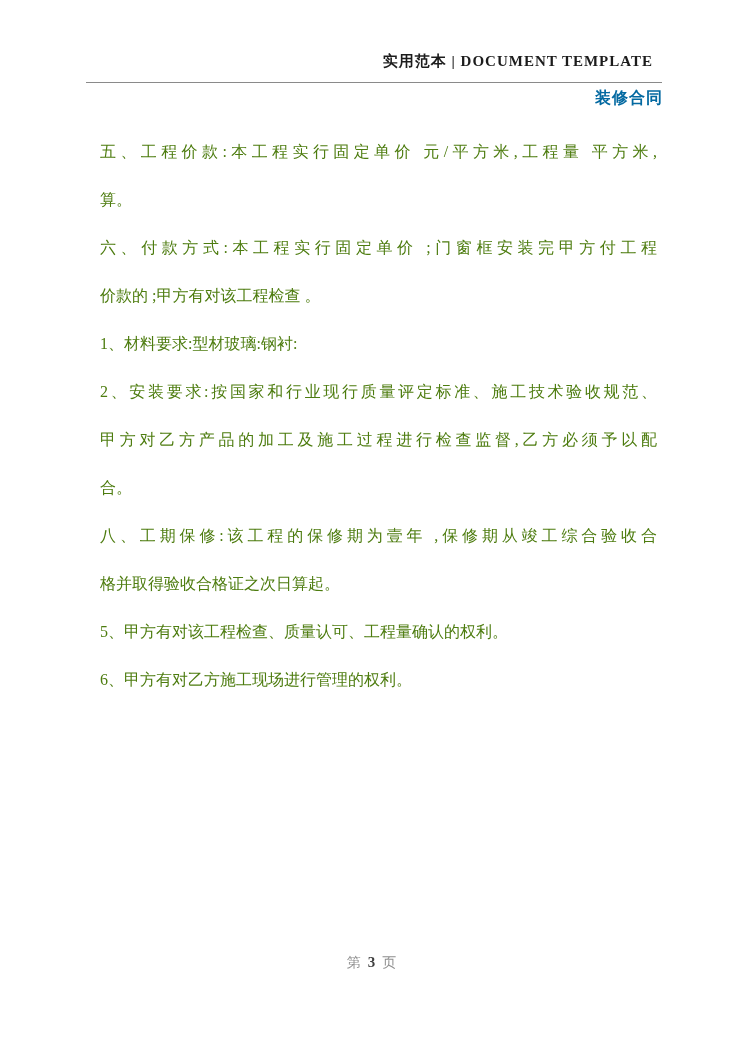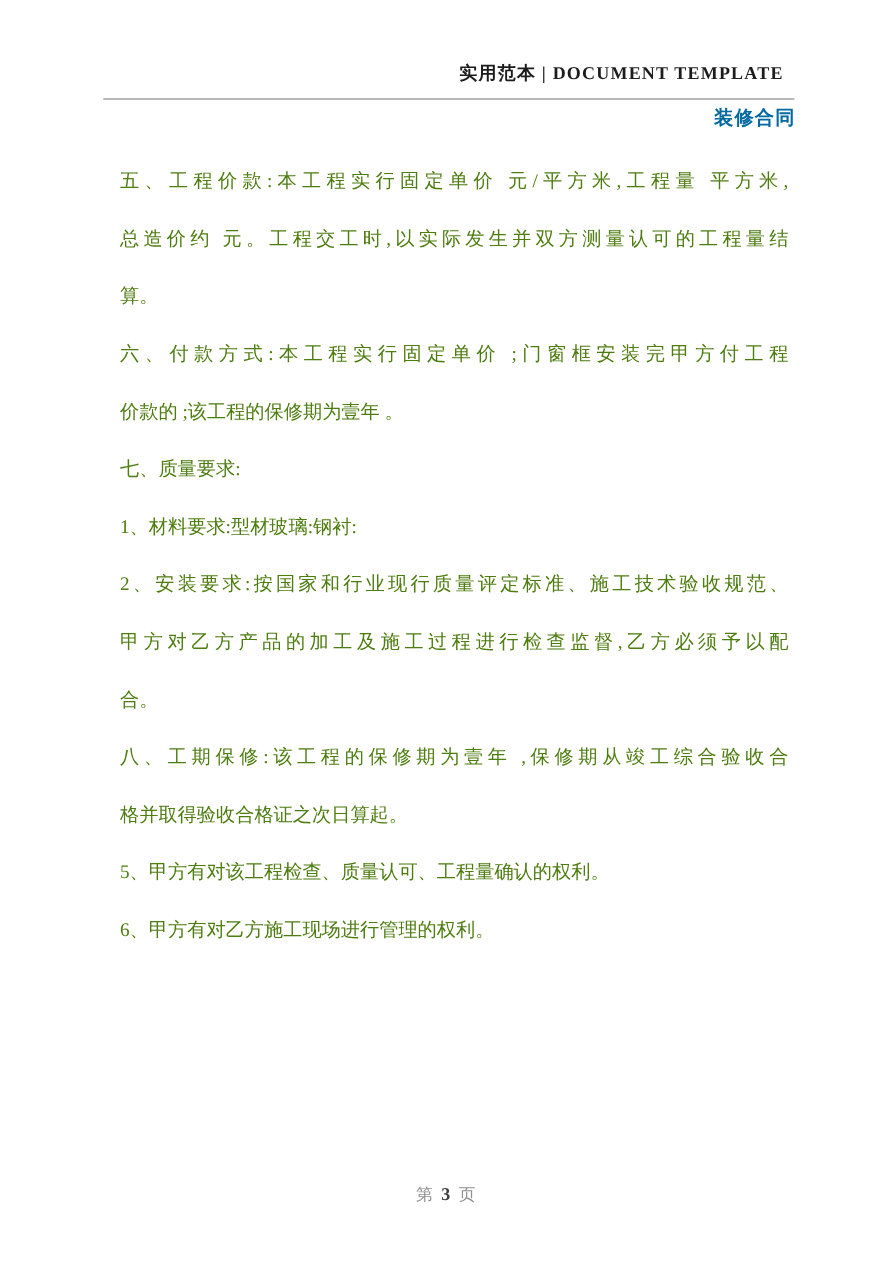--- a/index.html
+++ b/index.html
@@ -66,21 +66,20 @@
   
   .page-footer {
     position: absolute;
     top: 954px;
     left: 0;
     right: 0;
     text-align: center;
     font-size: 14px;
     color: #8f8f8f;
     letter-spacing: 1px;
-    margin-top: 33px;
   }
   .page-footer .num {
     font-weight: bold;
     color: #3f3f3f;
     font-size: 15px;
     margin: 0 6px;
   }
 </style>
 </head>
 <body>
@@ -88,25 +87,23 @@
 <div class="page">
 
   <div class="header-brand">实用范本 | DOCUMENT TEMPLATE</div>
 
   <div class="header-rule"></div>
 
   <div class="doc-title">装修合同</div>
 
   <div class="contract-body">
     <div class="bl j">五、工程价款:本工程实行固定单价 元/平方米,工程量 平方米,</div>
-    <div class="bl j">总造价约 元。工程交工时,以实际发生并双方测量认可的工程量结</div>
     <div class="bl">算。</div>
     <div class="bl j">六、付款方式:本工程实行固定单价 ;门窗框安装完甲方付工程</div>
-    <div class="bl">价款的 ;该工程的保修期为壹年 。</div>
-    <div class="bl">七、质量要求:</div>
+    <div class="bl">价款的 ;甲方有对该工程检查 。</div>
     <div class="bl">1、材料要求:型材玻璃:钢衬:</div>
     <div class="bl j">2、安装要求:按国家和行业现行质量评定标准、施工技术验收规范、</div>
     <div class="bl j">甲方对乙方产品的加工及施工过程进行检查监督,乙方必须予以配</div>
     <div class="bl">合。</div>
     <div class="bl j">八、工期保修:该工程的保修期为壹年 ,保修期从竣工综合验收合</div>
     <div class="bl">格并取得验收合格证之次日算起。</div>
     <div class="bl">5、甲方有对该工程检查、质量认可、工程量确认的权利。</div>
     <div class="bl">6、甲方有对乙方施工现场进行管理的权利。</div>
   </div>
 

